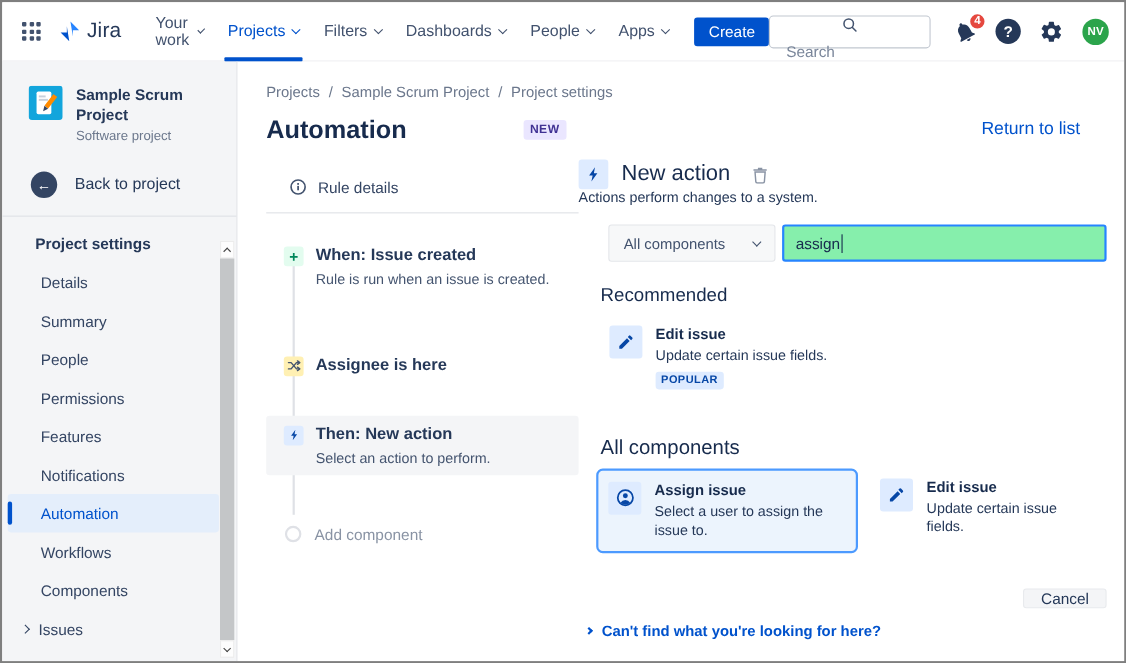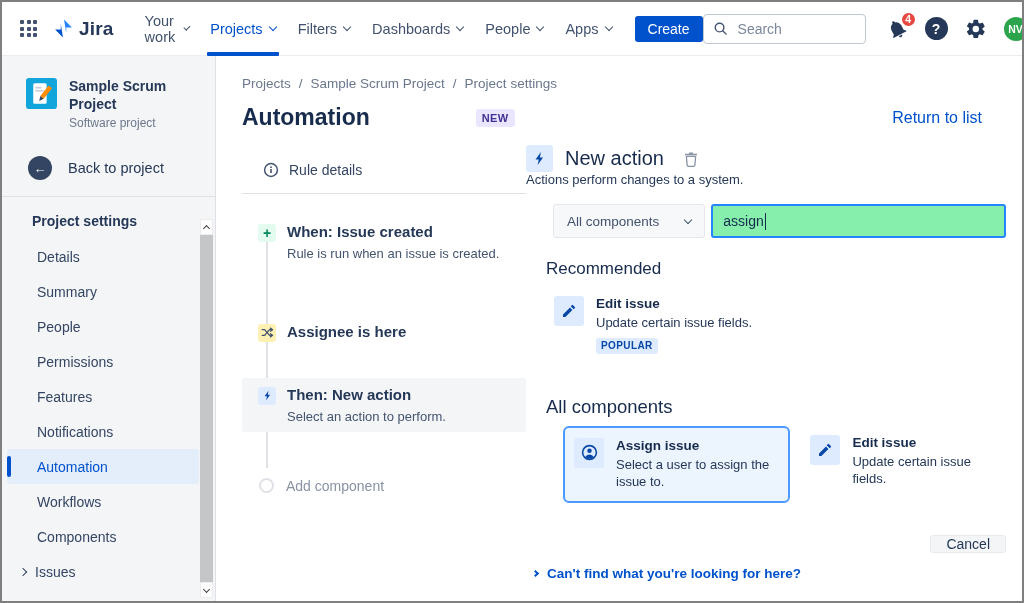--- a/index.html
+++ b/index.html
@@ -5,31 +5,31 @@
   * { box-sizing: border-box; }
   html,body { margin:0; padding:0; background:#fff; }
   body { font-family:"Liberation Sans", sans-serif; color:#172B4D; }
   .window { position:relative; width:1024px; height:603px; border:2px solid #7F7F7F; background:#fff; overflow:hidden; display:flex; flex-direction:column; }
 
   
   .topnav { height:54px; flex:0 0 54px; display:flex; align-items:center; padding:0 14px 0 18px; border-bottom:1px solid #EBECF0; background:#fff; }
   .grid9 { display:grid; grid-template-columns:repeat(3,4px); gap:2.5px; cursor:pointer; margin-right:16px; }
   .grid9 i { width:4px; height:4px; background:#42526E; border-radius:1px; }
   .logo { display:flex; align-items:center; gap:5px; margin-right:20px; cursor:pointer; }
-  .logo .logotext { font-size:19px; font-weight:bold; color:#253858; letter-spacing:.2px; }
+  .logo .logotext { font-size:19px; font-weight:normal; color:#253858; letter-spacing:.2px; }
   .nav-items { display:flex; height:54px; align-items:stretch; }
   .nav-item { position:relative; display:flex; align-items:center; gap:7px; padding:0 11px; font-size:14.5px; color:#42526E; cursor:pointer; }
   .nav-item.active { color:#0052CC; }
   .nav-item.active::after { content:""; position:absolute; left:8px; right:8px; bottom:0; height:4px; background:#0052CC; border-radius:1px; }
   .cv { display:inline-block; width:6px; height:6px; border-right:1.7px solid currentColor; border-bottom:1.7px solid currentColor; }
   .cv-down { transform:rotate(45deg); margin-top:-3px; }
   .cv-right { transform:rotate(-45deg); }
   .btn-create { margin-left:12px; background:#0052CC; color:#fff; border:none; border-radius:3px; font-size:14px; padding:5px 13px; cursor:pointer; font-family:inherit; }
   .tn-spacer { flex:1; }
-  .searchbox { display:flex; align-items:center; gap:8px; width:186px; height:30px; border:1.6px solid #C1C7D0; border-radius:4px; padding:0 9px; margin-right:20px; background:#fff; }
+  .searchbox { display:flex; align-items:center; gap:8px; width:186px; height:30px; border:1.6px solid #C1C7D0; border-radius:4px; padding:0 9px; margin-right:20px; background:#fff;flex-direction:column; }
   .searchbox input { border:none; outline:none; width:120px; font-size:14px; font-family:inherit; color:#172B4D; background:transparent; }
   .searchbox input::placeholder { color:#7A869A; }
   .tn-icons { display:flex; align-items:center; gap:17px; }
   .icon-btn { position:relative; cursor:pointer; display:flex; align-items:center; justify-content:center; }
   .badge-count { position:absolute; top:-7px; right:-9px; min-width:17px; height:17px; background:#E5483F; color:#fff; font-size:10.5px; font-weight:bold; border-radius:9px; display:flex; align-items:center; justify-content:center; border:2px solid #fff; padding:0 2px; }
   .round-dark { width:23px; height:23px; border-radius:50%; background:#253858; color:#fff; font-size:14px; font-weight:bold; display:flex; align-items:center; justify-content:center; }
   .avatar { width:24px; height:24px; border-radius:50%; background:#2BA44B; color:#fff; font-size:10.5px; font-weight:bold; display:flex; align-items:center; justify-content:center; cursor:pointer; }
 
   
   .body-row { flex:1; display:flex; min-height:0; }
@@ -98,21 +98,21 @@
   .action-input { flex:1; margin-left:6px; border:2px solid #2684FF; border-radius:3px; display:flex; align-items:center; padding:0 10px; font-size:14px; color:#172B4D; cursor:text; background:#86efac; }
   .caret { width:1.5px; height:17px; background:#172B4D; margin-left:1px; }
   .sec-heading { font-size:17px; font-weight:500; color:#172B4D; margin:21px 0 0 20px; }
   .sec-heading.big { font-size:18.5px; margin-top:33px; }
   .card { display:flex; gap:12px; padding:9px 9px; cursor:pointer; border-radius:6px; }
   .rec-card { margin:8px 0 0 19px; }
   .icon-sq { width:30px; height:30px; background:#DEEBFF; border-radius:3px; flex:0 0 30px; display:flex; align-items:center; justify-content:center; }
   .card-title { font-size:13.5px; font-weight:bold; color:#172B4D; }
   .card-desc { font-size:13px; color:#253858; margin-top:3px; line-height:1.35; }
   .badge-popular { display:inline-block; background:#DEEBFF; color:#0747A6; font-size:10px; font-weight:bold; letter-spacing:.4px; padding:2.5px 5px; border-radius:3px; margin-top:6px; }
-  .cards-row { display:flex; gap:11px; margin:8px 0 0 37px; align-items:flex-start; }
+  .cards-row { display:flex; gap:11px; margin:8px 0 0 16px; align-items:flex-start; }
   .card.selected { border:2px solid #4C9AFF; background:#ECF4FD; width:240px; padding:10px 9px; }
   .cancel-row { display:flex; justify-content:flex-end; margin-top:32px; }
   .btn-cancel { background:#F4F5F7; border:1px solid #E8EAED; border-radius:3px; color:#253858; font-size:14px; padding:0 15px; cursor:pointer; font-family:inherit; }
   .help-row { display:flex; align-items:center; gap:9px; margin:13px 0 0 7px; color:#0052CC; font-size:13.5px; font-weight:600; cursor:pointer; }
   .help-row .cv { width:5px; height:5px; border-width:0 2px 2px 0; }
 </style>
 </head>
 <body>
 
 <div class="window">

